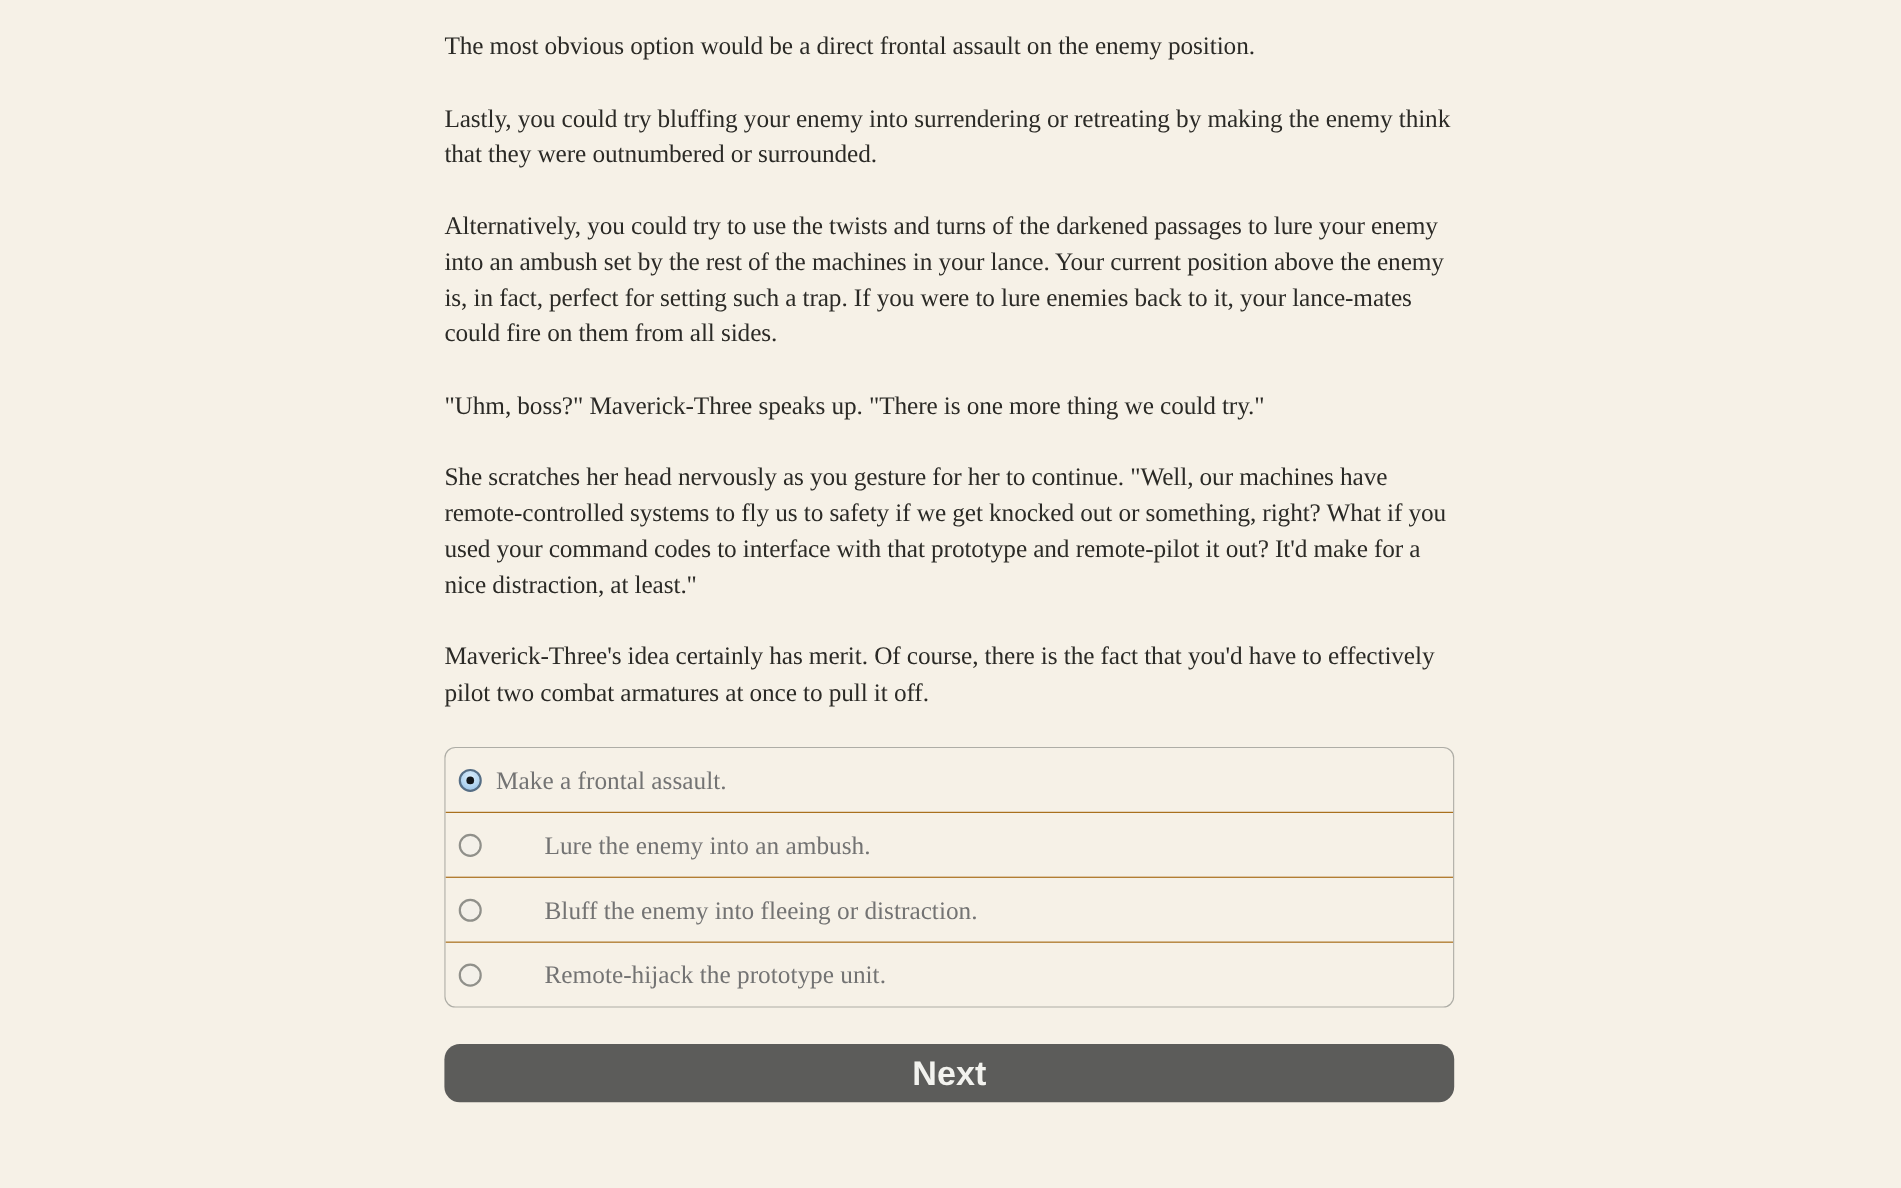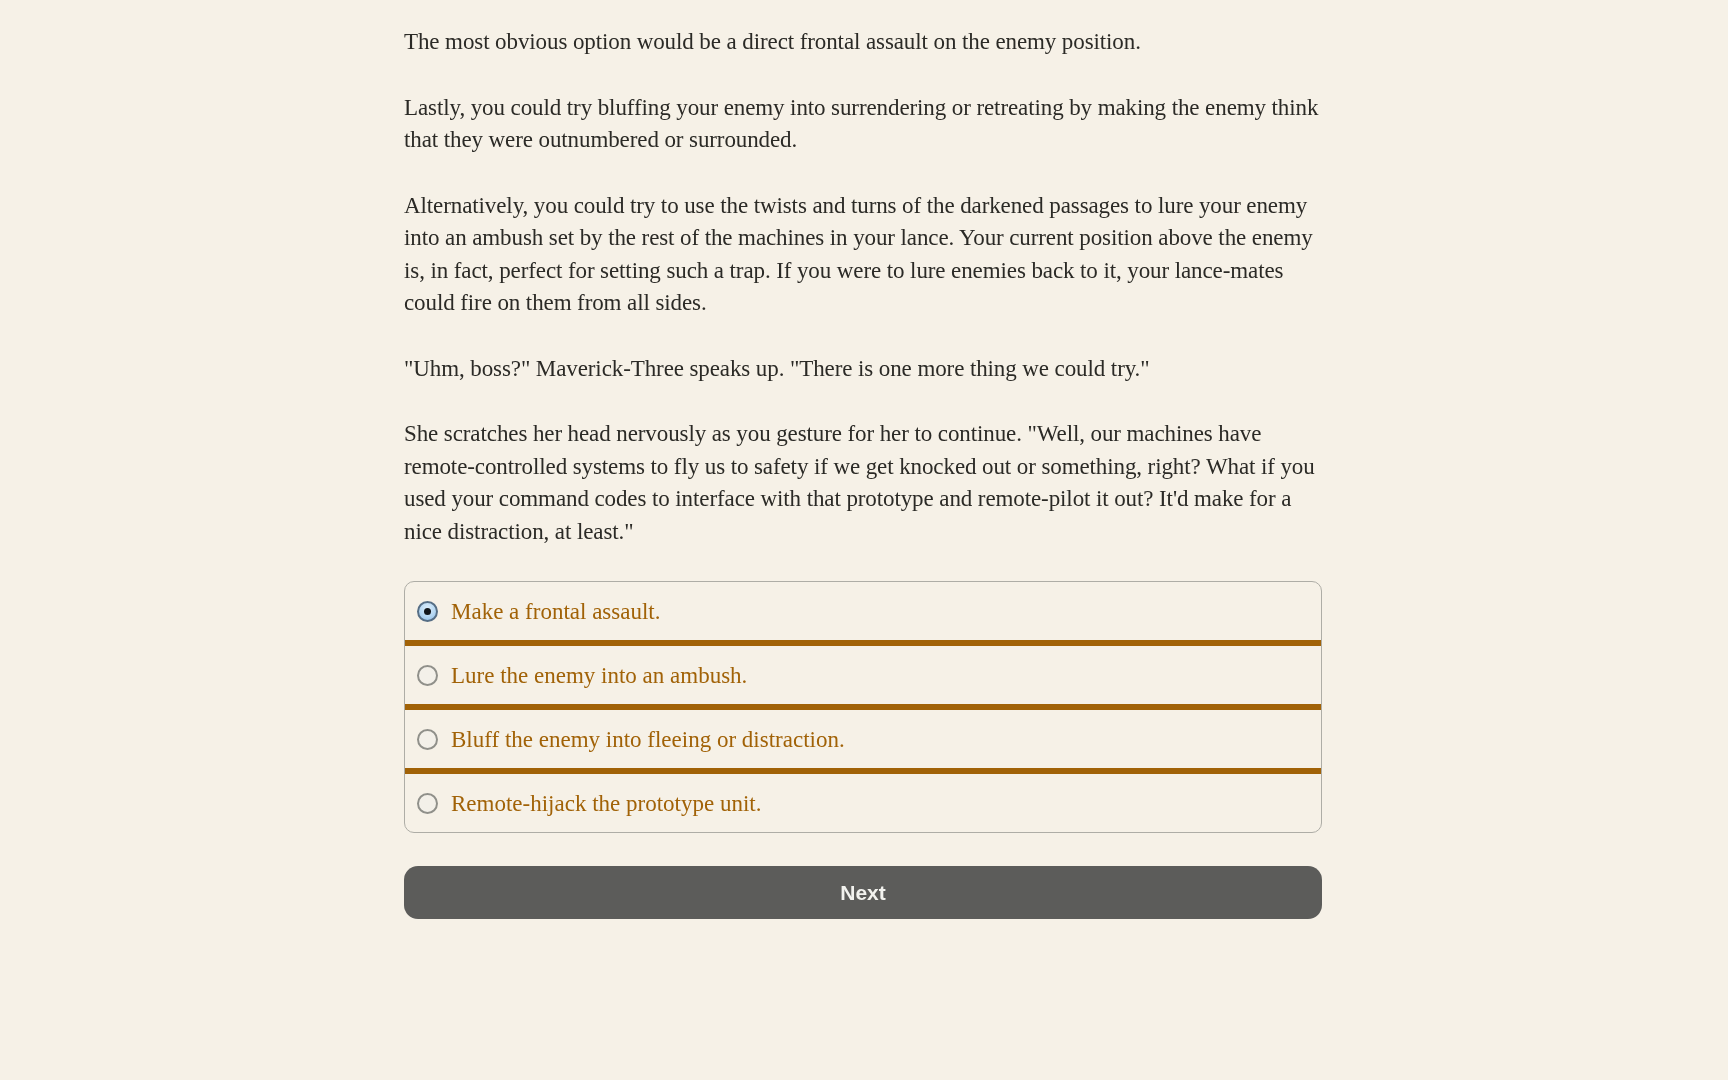--- a/index.html
+++ b/index.html
@@ -39,21 +39,22 @@
     overflow: hidden;
   }
   .choice-row {
     display: flex;
     align-items: center;
     height: 58px;
     padding-left: 12px;
     cursor: pointer;
   }
   .choice-row + .choice-row {
-    border-top: 6px solid #a16207;
+    border-top: 1px solid #a16207;
+    gap: 44px;
   }
   .radio {
     box-sizing: border-box;
     width: 21px;
     height: 21px;
     border-radius: 50%;
     border: 2px solid #90908a;
     background: #f3f0e9;
     flex: 0 0 auto;
     display: flex;
@@ -72,50 +73,51 @@
     background: #12161a;
     display: none;
   }
   .choice-row.selected .radio .dot {
     display: block;
   }
   .choice-label {
     margin-left: 13px;
     font-size: 23px;
     line-height: 1;
-    color: #a16207;
+    color: #737373;
   }
   .next-button {
     display: block;
     box-sizing: border-box;
     width: 100%;
     height: 53px;
     margin-top: 33px;
     border: none;
     border-radius: 14px;
     background: #5c5c5a;
     color: #f2f2ee;
     font-family: "Liberation Sans", sans-serif;
     font-weight: bold;
-    font-size: 21px;
+    font-size: 31px;
     text-align: center;
     cursor: pointer;
   }
 </style>
 </head>
 <body>
 
 <div class="page">
   <div class="content">
 
     <p>The most obvious option would be a direct frontal assault on the enemy position.</p>
     <p>Lastly, you could try bluffing your enemy into surrendering or retreating by making the enemy think that they were outnumbered or surrounded.</p>
     <p>Alternatively, you could try to use the twists and turns of the darkened passages to lure your enemy into an ambush set by the rest of the machines in your lance. Your current position above the enemy is, in fact, perfect for setting such a trap. If you were to lure enemies back to it, your lance-mates could fire on them from all sides.</p>
     <p>"Uhm, boss?" Maverick-Three speaks up. "There is one more thing we could try."</p>
     <p>She scratches her head nervously as you gesture for her to continue. "Well, our machines have remote-controlled systems to fly us to safety if we get knocked out or something, right? What if you used your command codes to interface with that prototype and remote-pilot it out? It'd make for a nice distraction, at least."</p>
+    <p>Maverick-Three's idea certainly has merit. Of course, there is the fact that you'd have to effectively pilot two combat armatures at once to pull it off.</p>
 
     <div class="choice-box">
       <div class="choice-row selected">
         <span class="radio">
             <span class="dot"></span>
           </span>
         <span class="choice-label">Make a frontal assault.</span>
       </div>
       <div class="choice-row">
         <span class="radio"></span>

